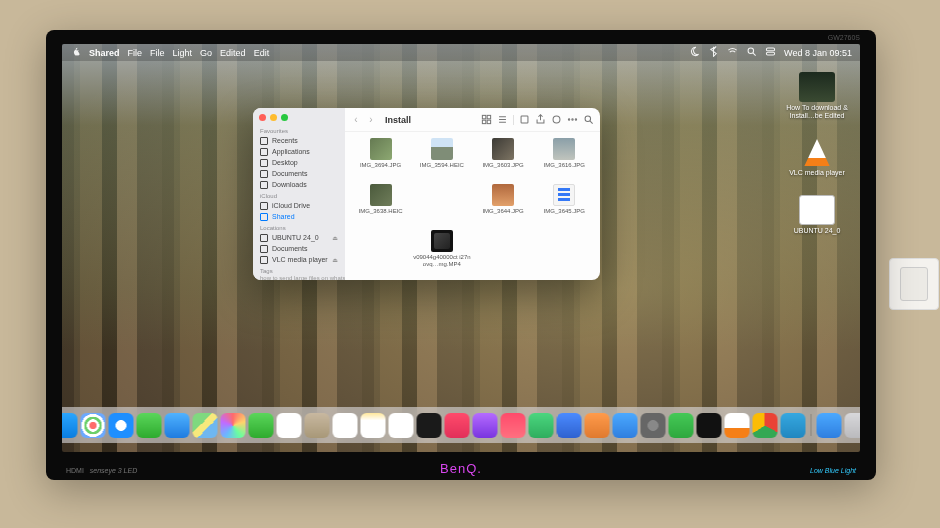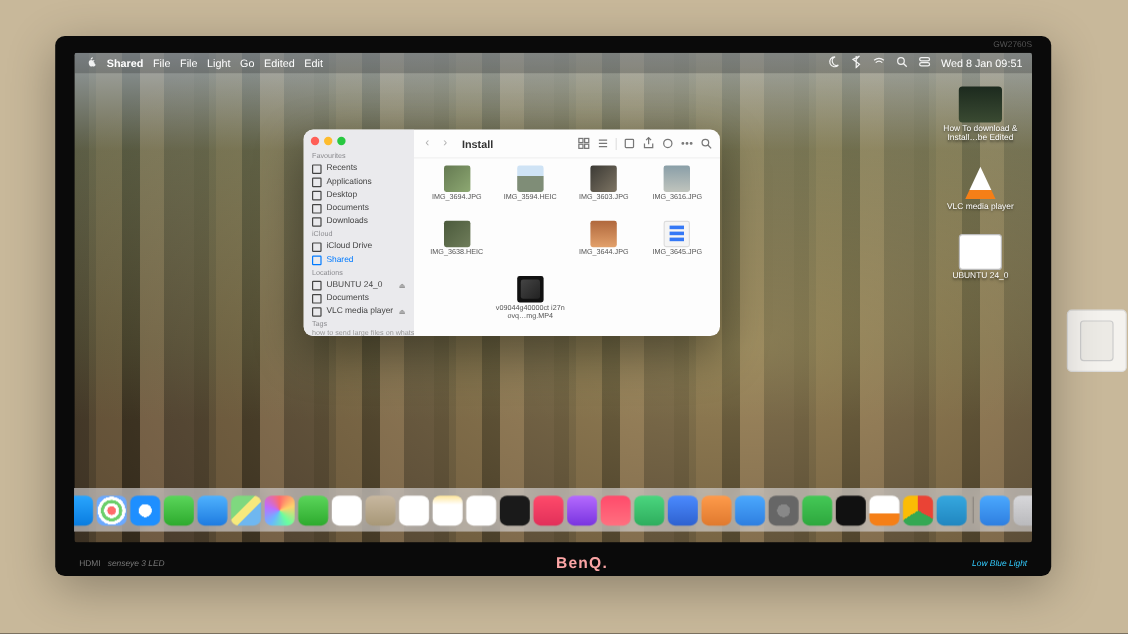--- a/index.html
+++ b/index.html
@@ -141,21 +141,21 @@
     display:flex; align-items:center; gap:3px;
     backdrop-filter:blur(8px);
     z-index:6;
   }
   .dock-item{width:25px;height:25px;border-radius:6px;position:relative}
   .dock-sep{width:1px;height:22px;background:rgba(0,0,0,.2);margin:0 2px}
 
   
   .monitor-logo{
     position:absolute;left:50%;bottom:4px;transform:translateX(-50%);
-    color:#fca5a5;font-size:13px;font-weight:700;letter-spacing:1px;margin-left:24px;
+    color:#d946ef;font-size:13px;font-weight:400;letter-spacing:1px;
   }
   .monitor-txt{position:absolute;bottom:6px;font-size:7px;color:#777}
   .monitor-txt.l{left:20px}
   .monitor-txt.r{right:20px}
 
   
   .switch{
     position:absolute;right:1px;top:258px;
     width:50px;height:52px;
     background:#f4f2ee;border:1px solid #ddd;border-radius:4px;

